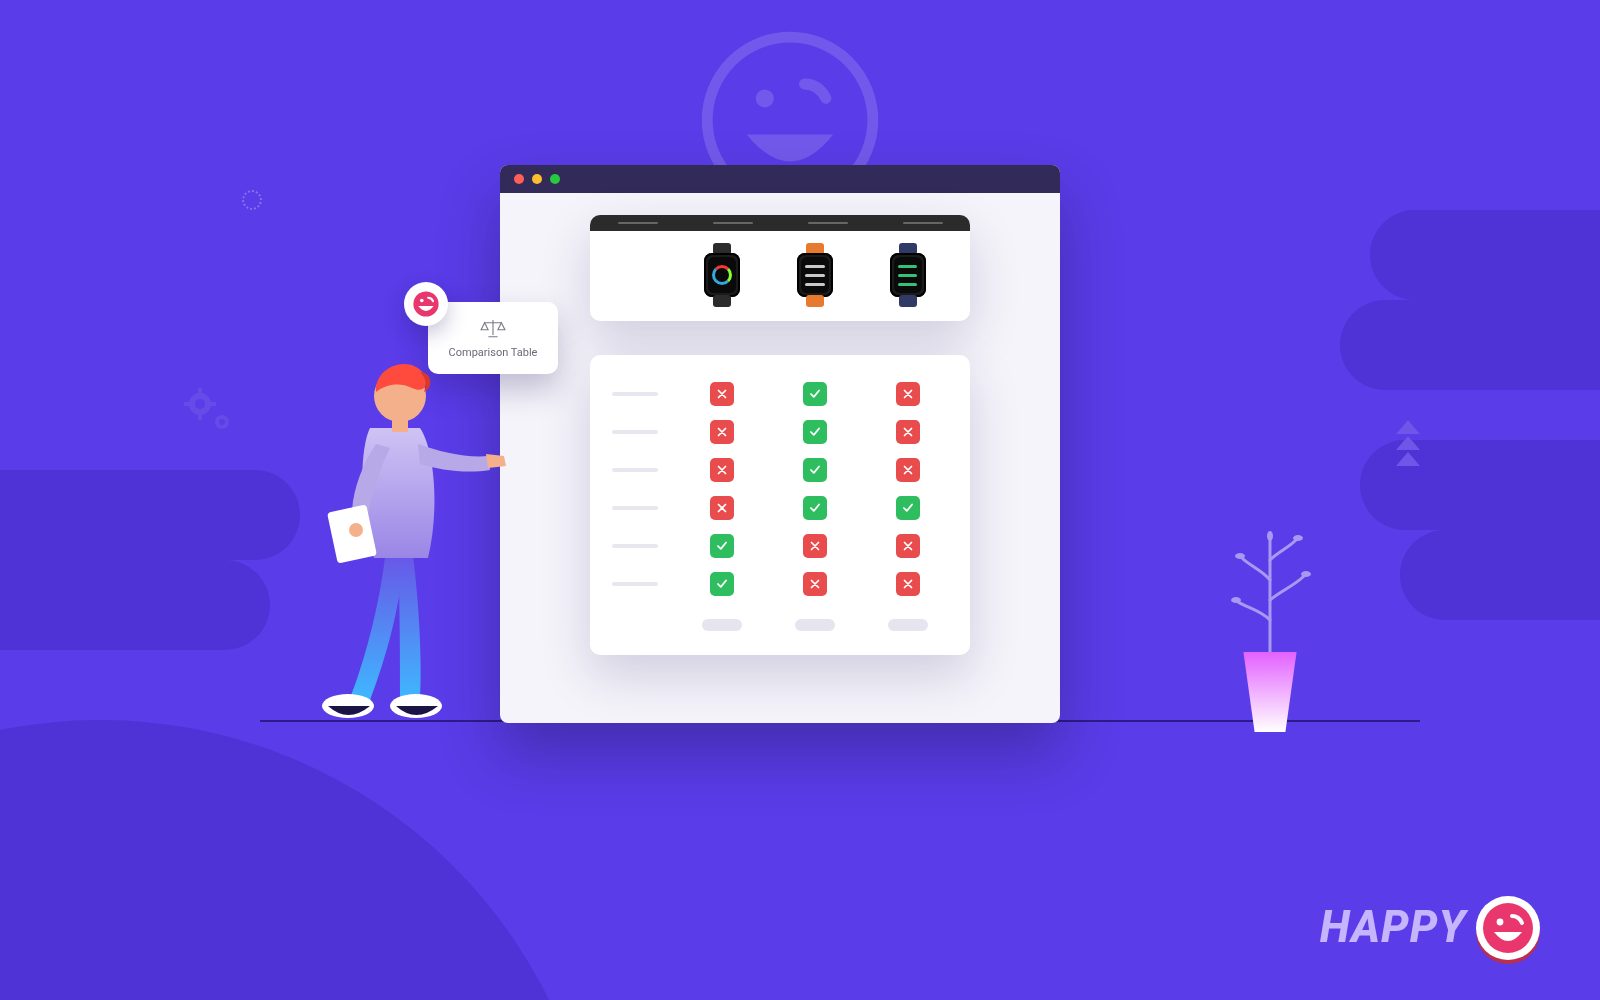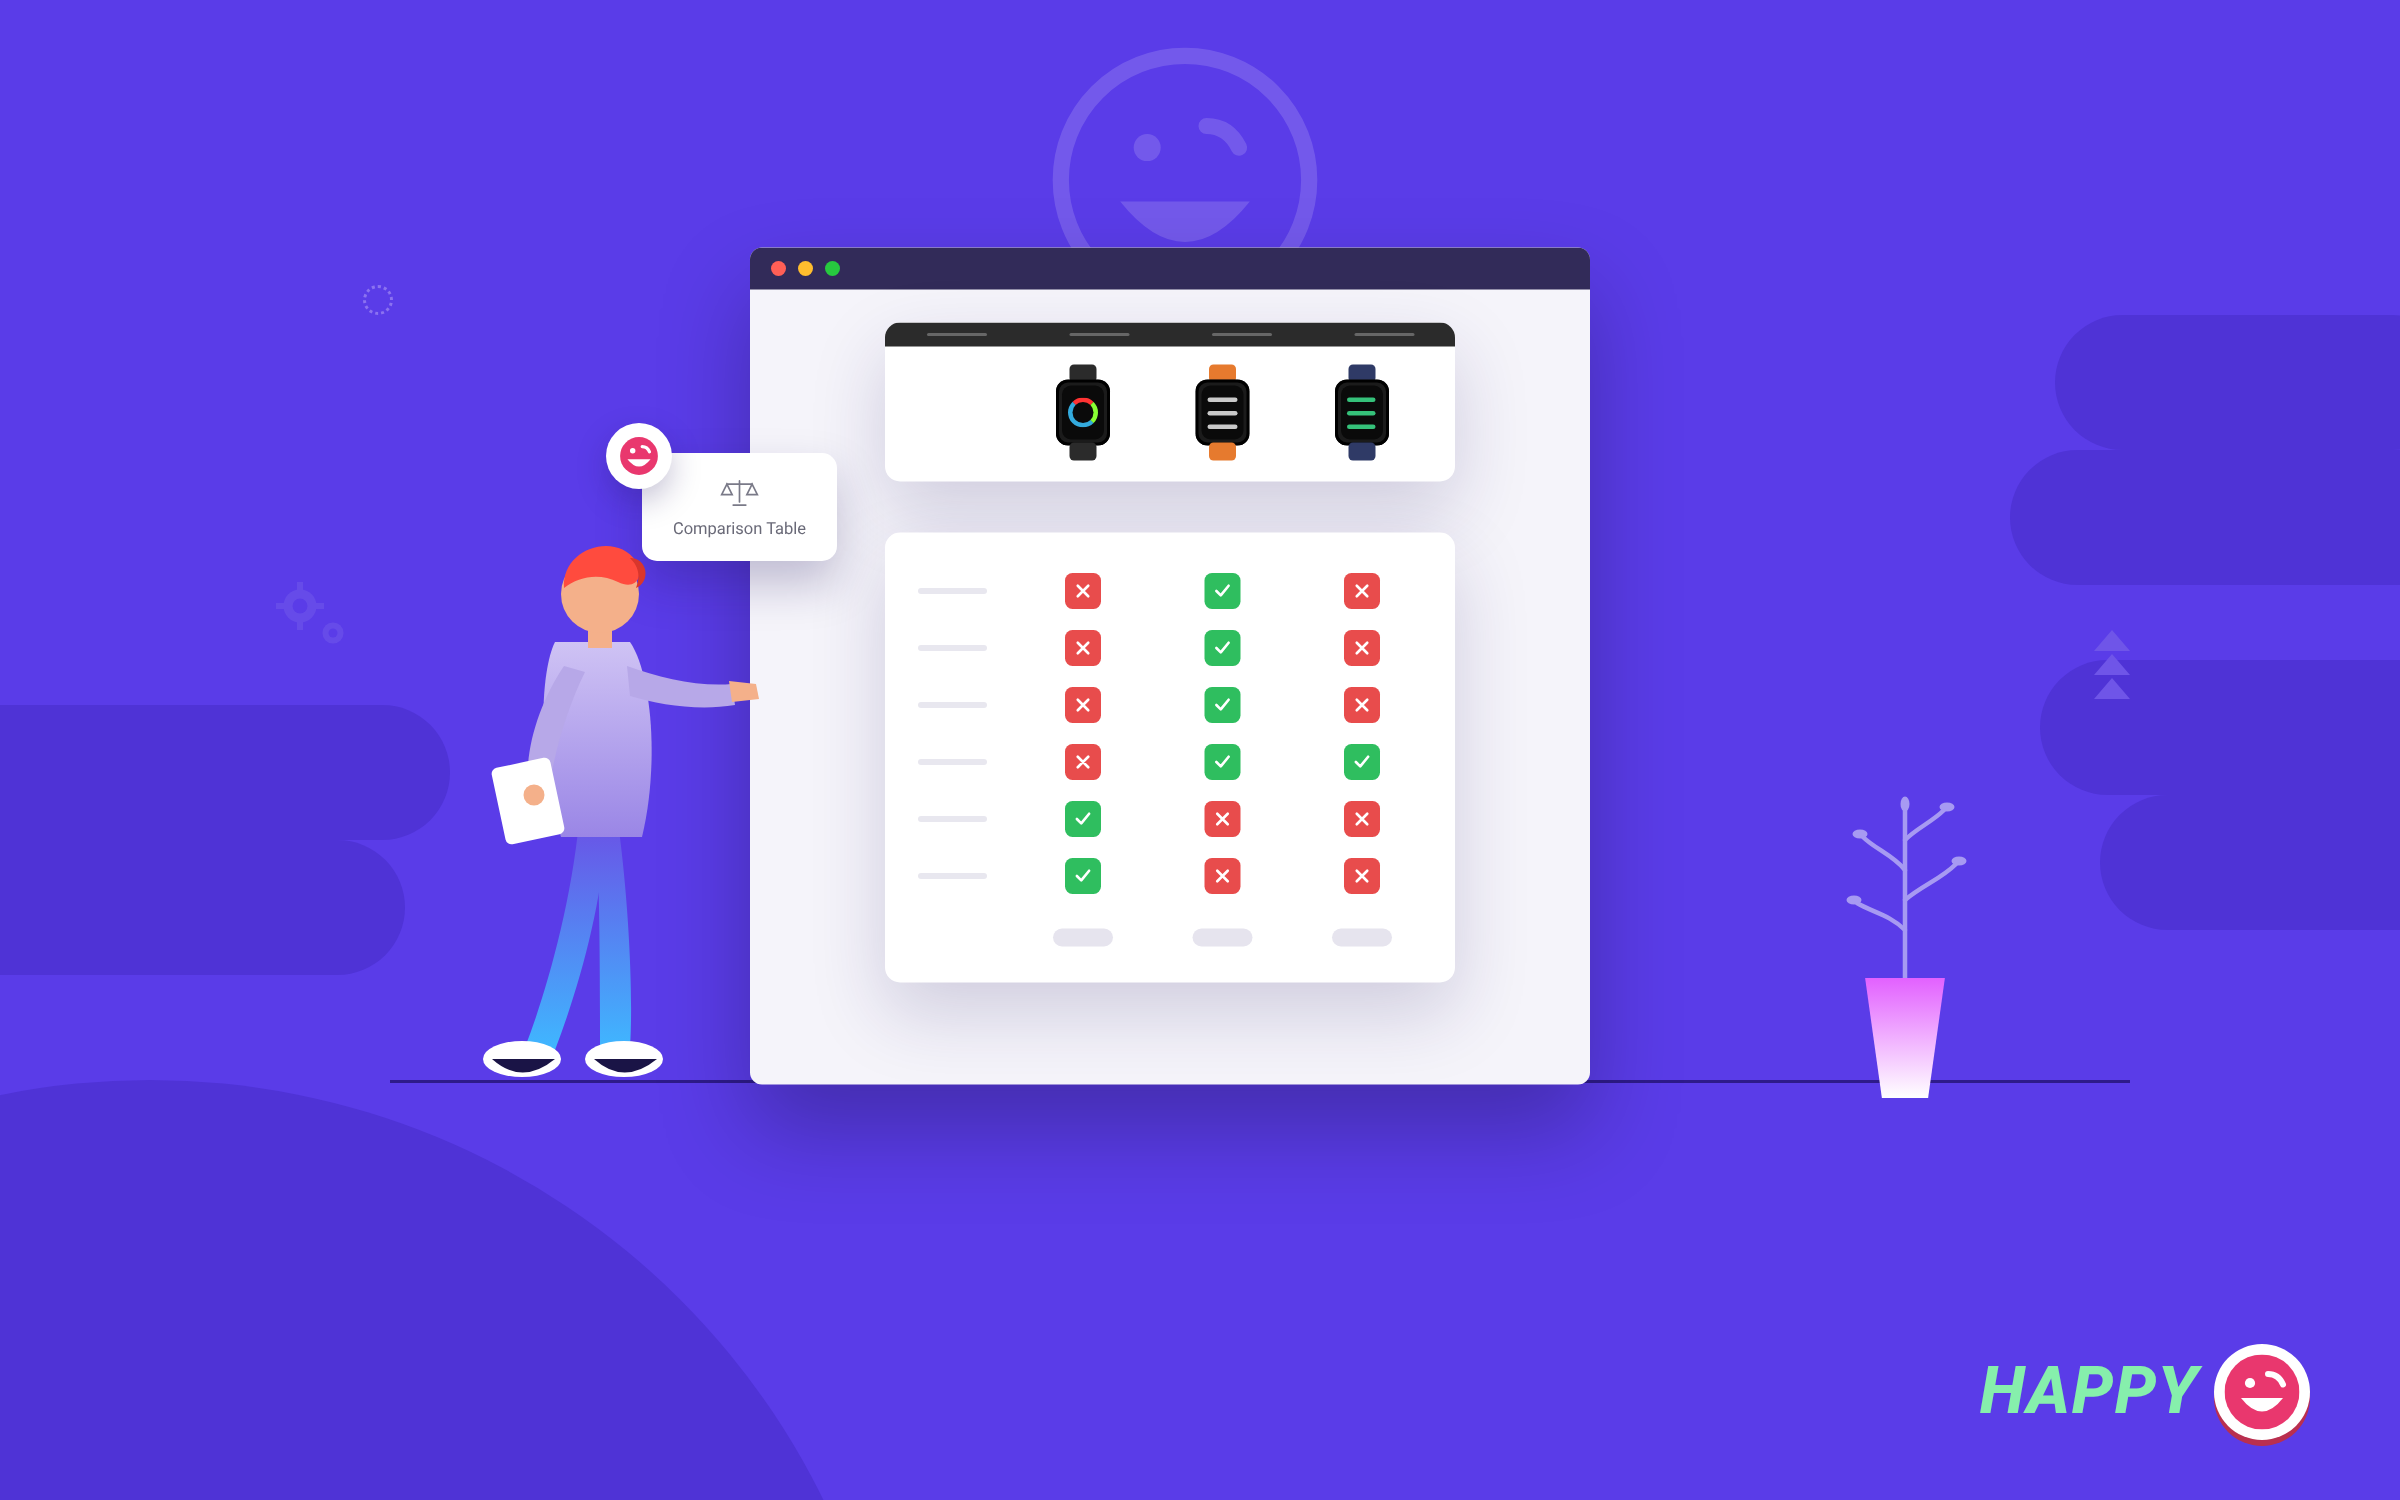--- a/index.html
+++ b/index.html
@@ -146,21 +146,21 @@
 
   
   .person { position: absolute; left: 300px; top: 348px; width: 200px; height: 380px; }
   .person svg { width: 100%; height: 100%; overflow: visible; }
 
   
   .brand {
     position: absolute; right: 60px; bottom: 40px; display:flex; flex-direction:column; align-items:flex-end;
   }
   .brand-row { display:flex; align-items:center; gap:10px; }
-  .brand-text { font-weight: 800; font-size: 44px; letter-spacing: 1px; color: #86efac; line-height: 0.9; font-style: italic; }
+  .brand-text { font-weight: 800; font-size: 44px; letter-spacing: 1px; color: #c4b5fd; line-height: 0.9; font-style: italic; }
   .brand-text.addons { font-size: 44px; }
   .brand-face { width: 64px; height: 64px; border-radius:50%; background:#fff; display:flex; align-items:center; justify-content:center; box-shadow: 0 4px 0 #b92f4f; }
 </style>
 </head>
 <body>
 
 <div class="bg-blob-right-1"></div>
 <div class="bg-blob-right-2"></div>
 <div class="bg-blob-right-3"></div>
 <div class="bg-blob-right-4"></div>

